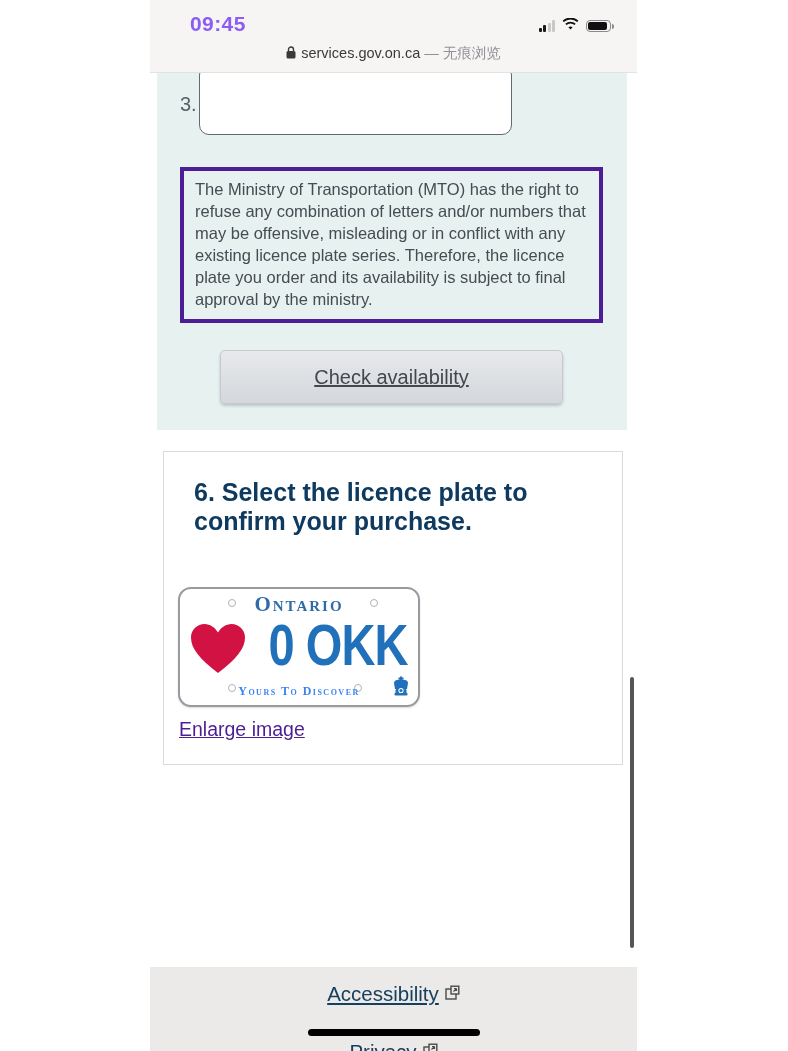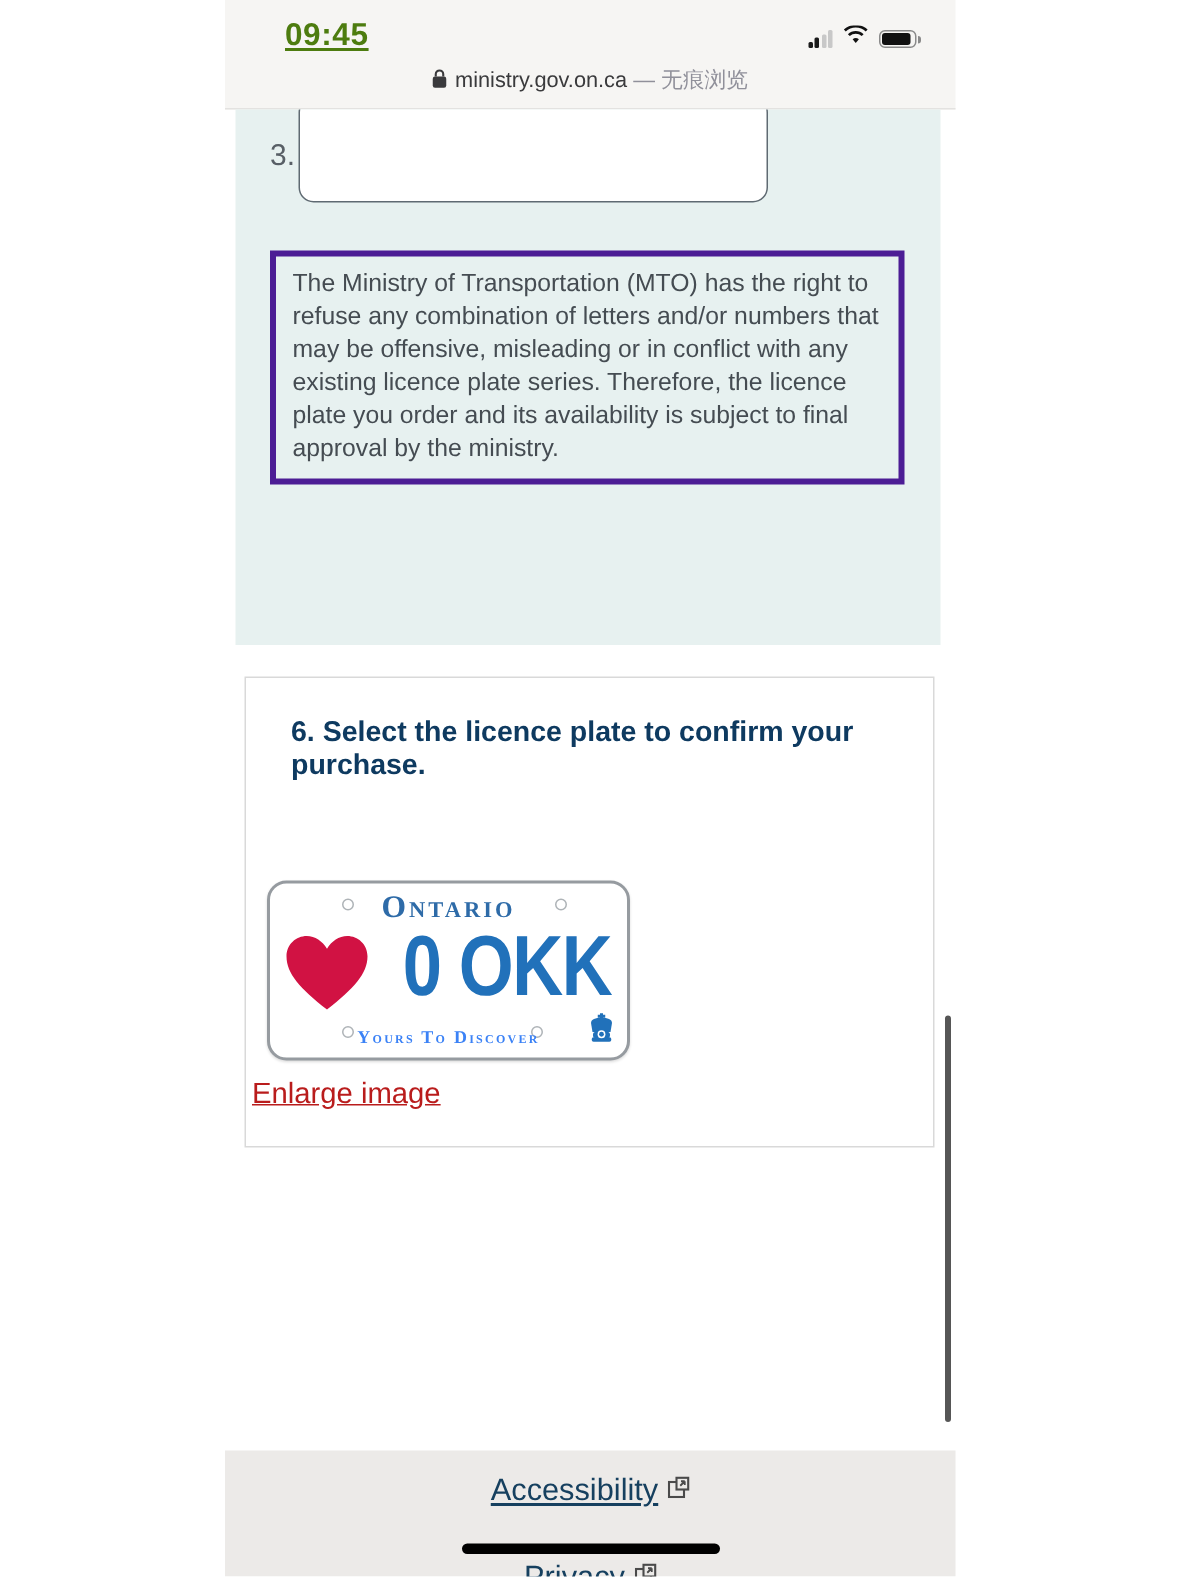--- a/index.html
+++ b/index.html
@@ -5,21 +5,21 @@
   * { margin:0; padding:0; box-sizing:border-box; }
   html,body { width:788px; height:1051px; background:#ffffff; overflow:hidden;
               font-family:"Liberation Sans", sans-serif; }
   .canvas { position:relative; width:788px; height:1051px; background:#fff; }
   .phone { position:absolute; left:150px; top:0; width:487px; height:1051px; background:#fff; }
 
   
   .chrome { position:absolute; left:0; top:0; width:487px; height:73px;
             background:#f6f5f3; border-bottom:1px solid #e3e2e0; }
   .time { position:absolute; left:40px; top:12px; font-size:21px; font-weight:700;
-          color:#4d7c0f; letter-spacing:.4px;text-decoration:underline; }
+          color:#8b5cf6; letter-spacing:.4px; }
   .statusicons { position:absolute; right:26px; top:17px; display:flex; align-items:center; gap:7px; }
   .sigbars { display:flex; align-items:flex-end; gap:1.5px; height:12px; }
   .sigbars i { display:block; width:3px; border-radius:1px; background:#1a1a1a; }
   .sigbars i:nth-child(1){height:4px;} .sigbars i:nth-child(2){height:7px;}
   .sigbars i:nth-child(3){height:9px; background:#c8c8c8;} .sigbars i:nth-child(4){height:12px; background:#c8c8c8;}
   .batt { position:relative; width:25px; height:12px; border:1.5px solid #8a8a8a; border-radius:4px; }
   .batt .lvl { position:absolute; left:1px; top:1px; bottom:1px; width:19px; background:#111; border-radius:2px; }
   .batt .nub { position:absolute; right:-4px; top:3px; width:2.5px; height:5px; background:#8a8a8a; border-radius:0 2px 2px 0; }
   .urlrow { position:absolute; left:0; top:44px; width:100%; text-align:center; font-size:14.5px; color:#3a3a3c; }
   .urlrow .lock { display:inline-block; vertical-align:-1px; margin-right:5px; }
@@ -38,21 +38,21 @@
               background:linear-gradient(#e7e9ec, #d4d7db);
               border:1px solid #c6c9ce; border-radius:5px;
               box-shadow:0 2px 3px rgba(0,0,0,.18);
               font-size:20px; color:#44484d; text-decoration:underline;
               display:flex; align-items:center; justify-content:center;
               font-family:"Liberation Sans", sans-serif; cursor:pointer; }
 
   
   .card { position:absolute; left:13px; top:451px; width:460px; height:314px;
           background:#fff; border:1px solid #d9d9d9; }
-  .heading6 { margin:26px 28px 0 30px; width:405px; font-size:19px; font-weight:700;
+  .heading6 { margin:26px 28px 0 30px; width:405px; font-size:25px; font-weight:700;
               color:#0e3a60; line-height:1.14; }
 
   .plate { position:absolute; left:14px; top:135px; width:242px; height:120px;
            background:#fff; border:2px solid #969ba0; border-radius:13px;
            box-shadow:0 1px 2px rgba(0,0,0,.15);padding-left:12px; }
   .plate .region { position:absolute; top:3px; left:0; width:100%; text-align:center;
                    font-family:"Liberation Serif", serif; font-variant:small-caps;
                    font-weight:700; font-size:21px; color:#2e6ba8; letter-spacing:2px; }
   .hole { position:absolute; width:8px; height:8px; border:1.5px solid #aeb3b7;
           border-radius:50%; background:#fff; }
@@ -60,22 +60,22 @@
   .hole.bl{left:48px; bottom:13px;} .hole.br{right:56px; bottom:13px;}
   .plate .heart { position:absolute; left:10px; top:34px; }
   .plate .number { position:absolute; left:80px; top:28px; width:156px; text-align:center;
                    font-size:49px; font-weight:700; color:#2171ba; letter-spacing:-1px;
                    transform:scale(.96,1.16); transform-origin:center; white-space:nowrap; }
   .plate .slogan { position:absolute; bottom:6px; left:0; width:100%; text-align:center;
                    font-family:"Liberation Serif", serif; font-variant:small-caps;
                    font-weight:700; font-size:12px; color:#3b82f6; letter-spacing:1.5px; }
   .plate .crown { position:absolute; right:7px; bottom:5px; }
 
-  .enlarge { position:absolute; left:4px; top:266px; font-size:19.5px;
-             color:#b91c1c; text-decoration:underline; cursor:pointer; }
+  .enlarge { position:absolute; left:15px; top:266px; font-size:19.5px;
+             color:#4c1d95; text-decoration:underline; cursor:pointer; }
 
   
   .cancel { position:absolute; left:0; top:836px; width:487px; text-align:center; }
   .cancel a { font-size:21.5px; color:#7d2022; text-decoration:underline; cursor:pointer; }
 
   .scrollbar { position:absolute; left:480px; top:677px; width:3.5px; height:271px;
                background:#565656; border-radius:2px; }
 
   
   .footer { position:absolute; left:0; top:967px; width:487px; height:84px; background:#eceae8; }
@@ -114,29 +114,30 @@
             <span class="lvl"></span>
             <span class="nub"></span>
           </span>
       </div>
       <div class="urlrow">
         <span class="lock">
           <svg width="10" height="13" viewBox="0 0 10 13">
             <rect x="0.5" y="5" width="9" height="7.5" rx="1.5" fill="#3a3a3c"></rect>
             <path d="M2.5 5 V3.5 A2.5 2.5 0 0 1 7.5 3.5 V5" stroke="#3a3a3c" stroke-width="1.4" fill="none"></path>
           </svg>
-        </span><span>ministry.gov.on.ca</span>
+        </span><span>services.gov.on.ca</span>
         <span class="suffix">— 无痕浏览</span>
       </div>
     </div>
 
     <div class="bluesec">
       <div class="itemnum">3.</div>
       <input class="plate-input" type="text" value="" style="">
       <div class="notice">The Ministry of Transportation (MTO) has the right to refuse any combination of letters and/or numbers that may be offensive, misleading or in conflict with any existing licence plate series. Therefore, the licence plate you order and its availability is subject to final approval by the ministry.</div>
+      <button class="checkbtn">Check availability</button>
     </div>
 
     <div class="card">
       <div class="heading6">6. Select the licence plate to confirm your purchase.</div>
 
       <div class="plate">
         <div class="region">Ontario</div>
         <span class="hole tl"></span>
         <span class="hole tr"></span>
         <span class="hole bl"></span>

